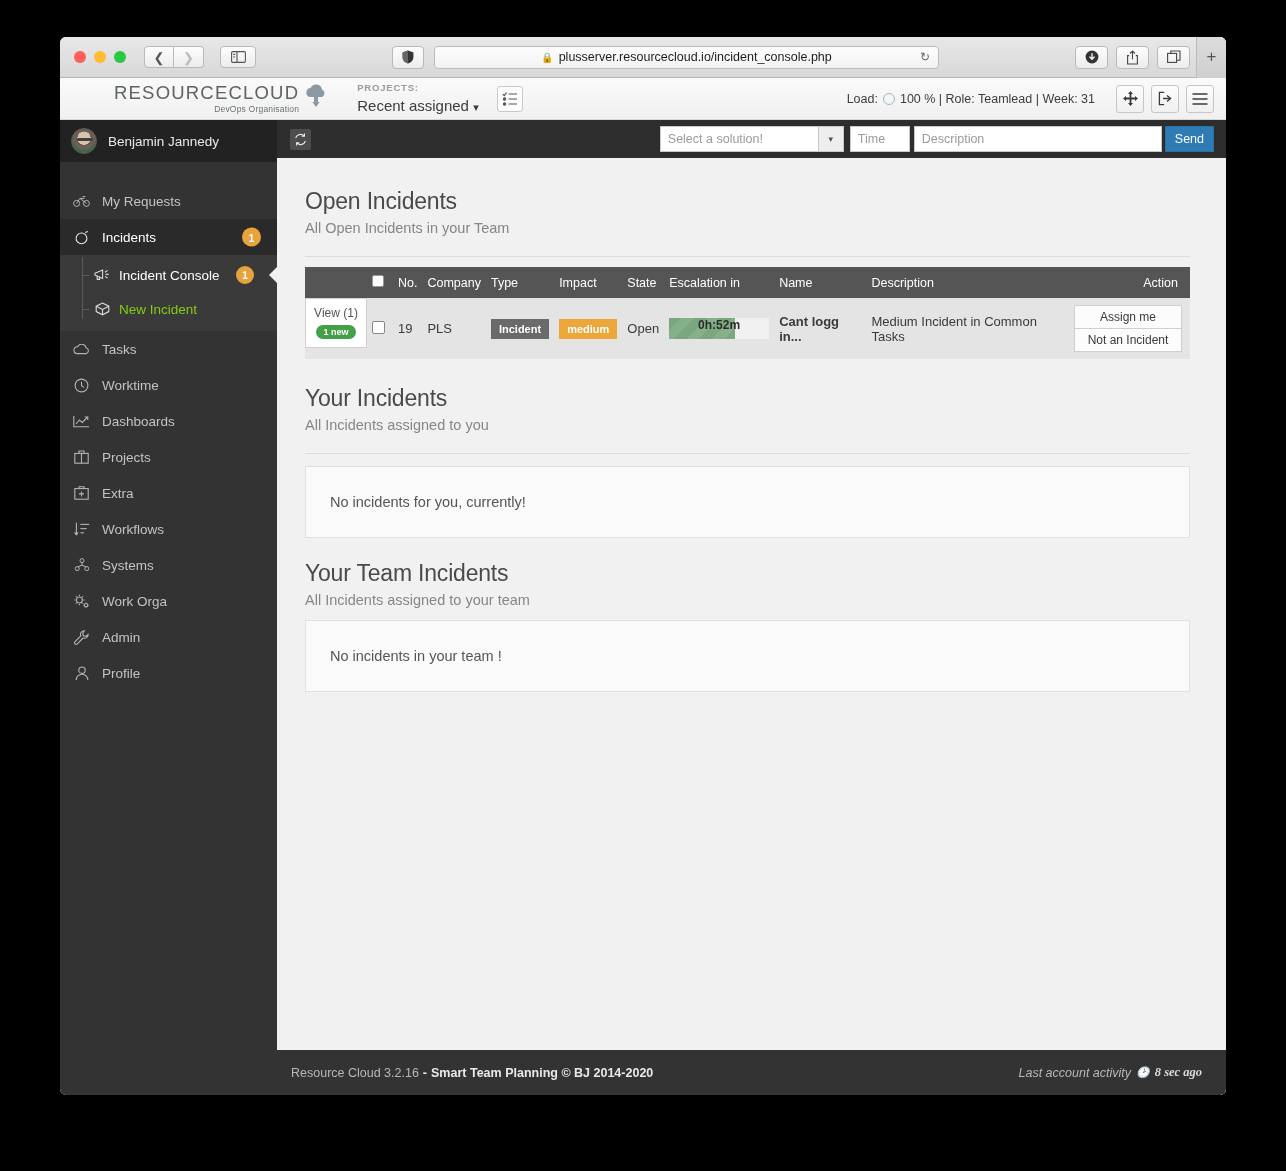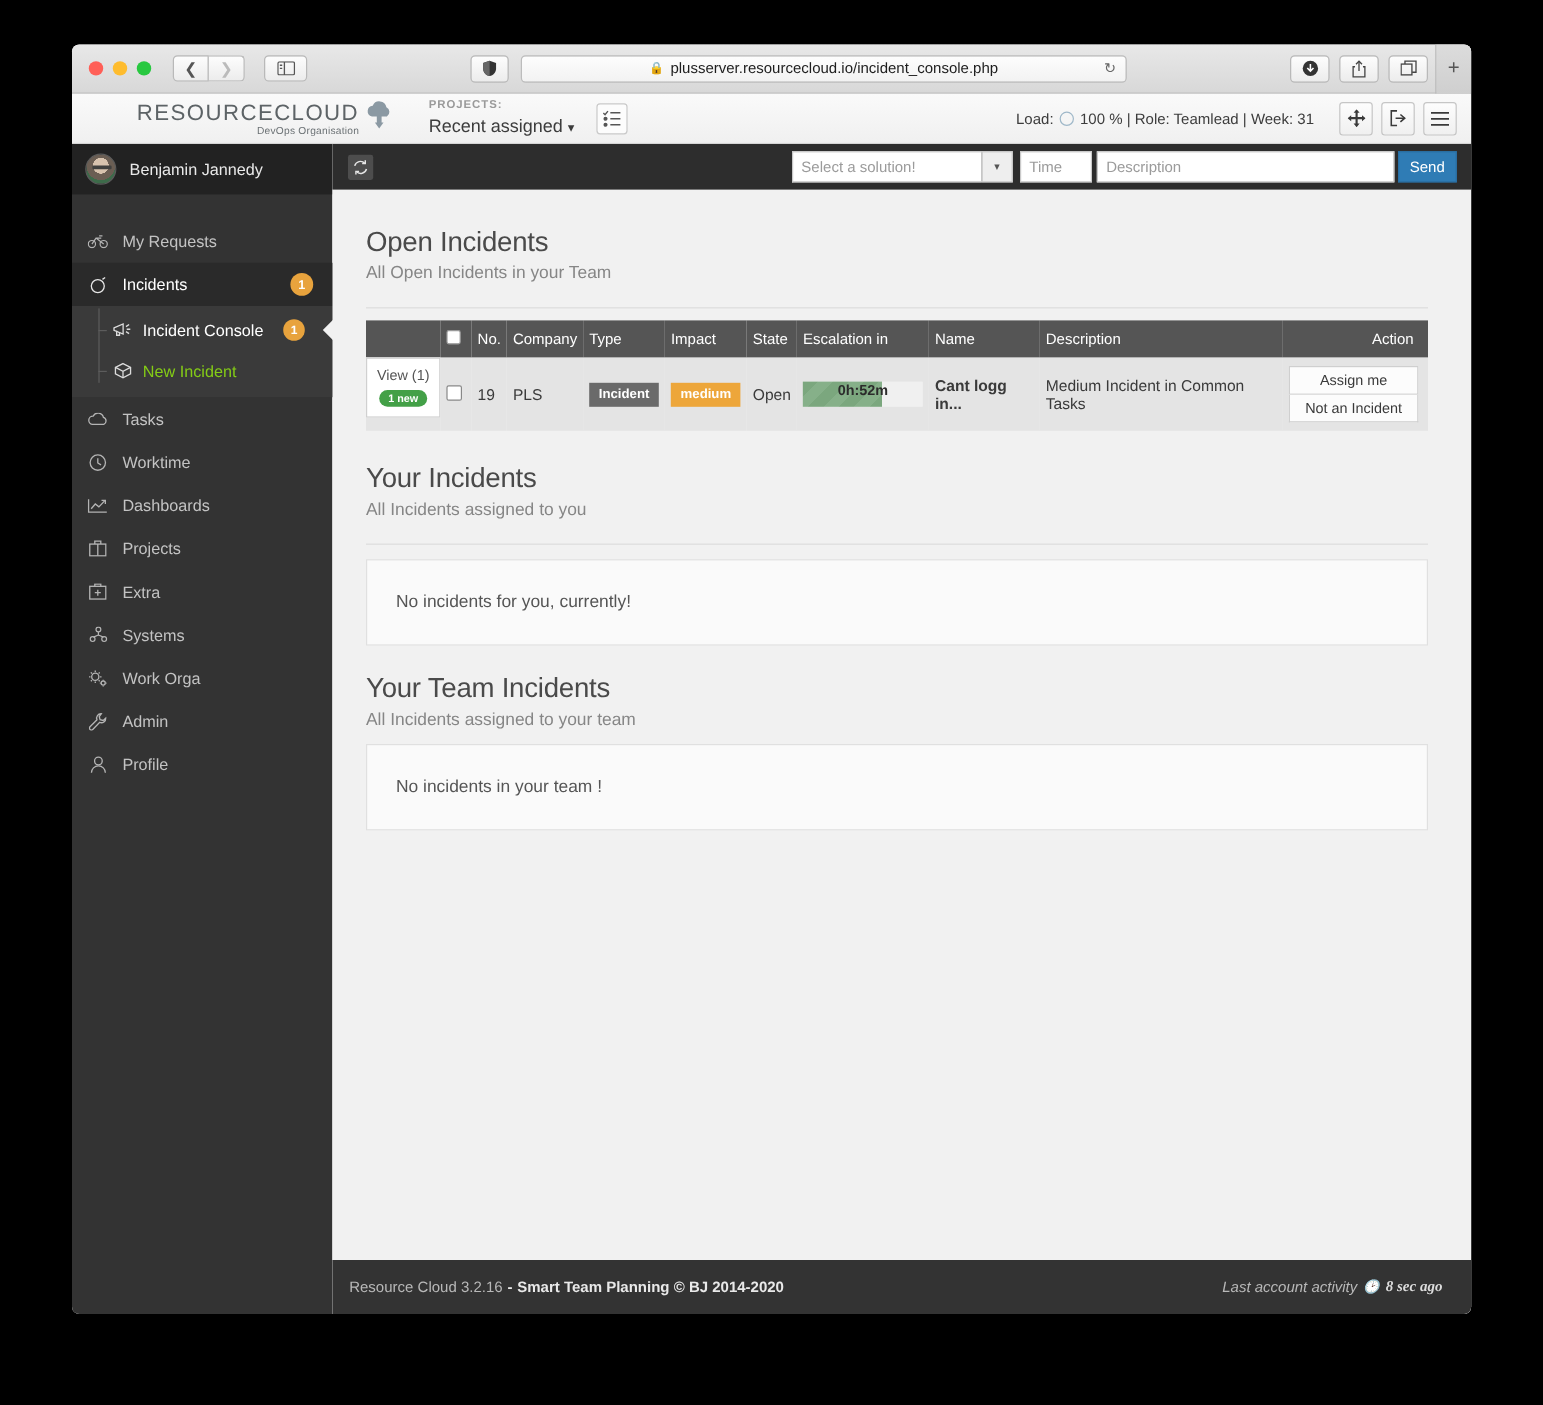--- a/index.html
+++ b/index.html
@@ -500,20 +500,31 @@
           <span class="nico">
             <svg width="15" height="14" viewBox="0 0 15 14" stroke="currentColor" stroke-width="1.1" fill="none">
                 <rect x="0.8" y="2.6" width="13.4" height="10.6"></rect>
                 <path d="M5 2.6 V0.8 H10 V2.6"></path>
                 <path d="M7.5 5.4 V10.4 M5 7.9 H10"></path>
               </svg>
           </span>
           <span>Extra</span>
         </div>
 
+        <div class="navitem">
+          <span class="nico">
+            <svg width="16" height="14" viewBox="0 0 16 14" stroke="currentColor" stroke-width="1.1" fill="none">
+                <path d="M2.4 0.8 V12.6 M0.6 10.4 L2.4 12.8 L4.2 10.4"></path>
+                <line x1="6.4" y1="2.4" x2="15.2" y2="2.4"></line>
+                <line x1="6.4" y1="6.6" x2="12.6" y2="6.6"></line>
+                <line x1="6.4" y1="10.8" x2="10" y2="10.8"></line>
+              </svg>
+          </span>
+          <span>Workflows</span>
+        </div>
 
         <div class="navitem">
           <span class="nico">
             <svg width="16" height="14" viewBox="0 0 16 14" stroke="currentColor" stroke-width="1" fill="none">
                 <circle cx="8" cy="2.6" r="2"></circle>
                 <circle cx="3.2" cy="10.6" r="2"></circle>
                 <circle cx="12.8" cy="10.6" r="2"></circle>
                 <path d="M8 4.6 V7.2 M8 7.2 L3.8 8.9 M8 7.2 L12.2 8.9"></path>
               </svg>
           </span>

